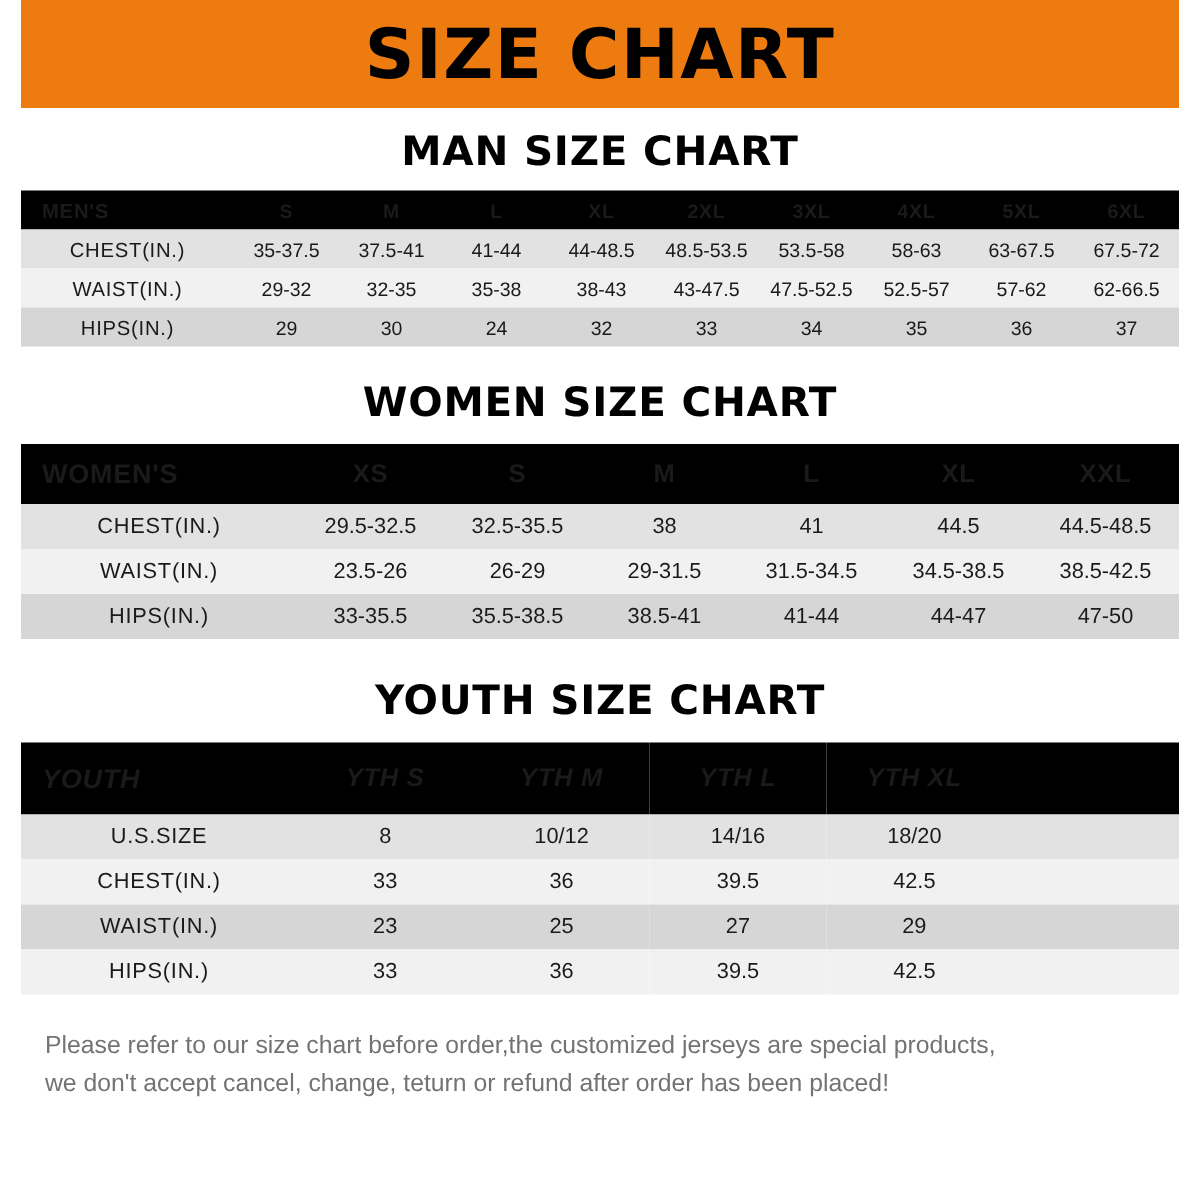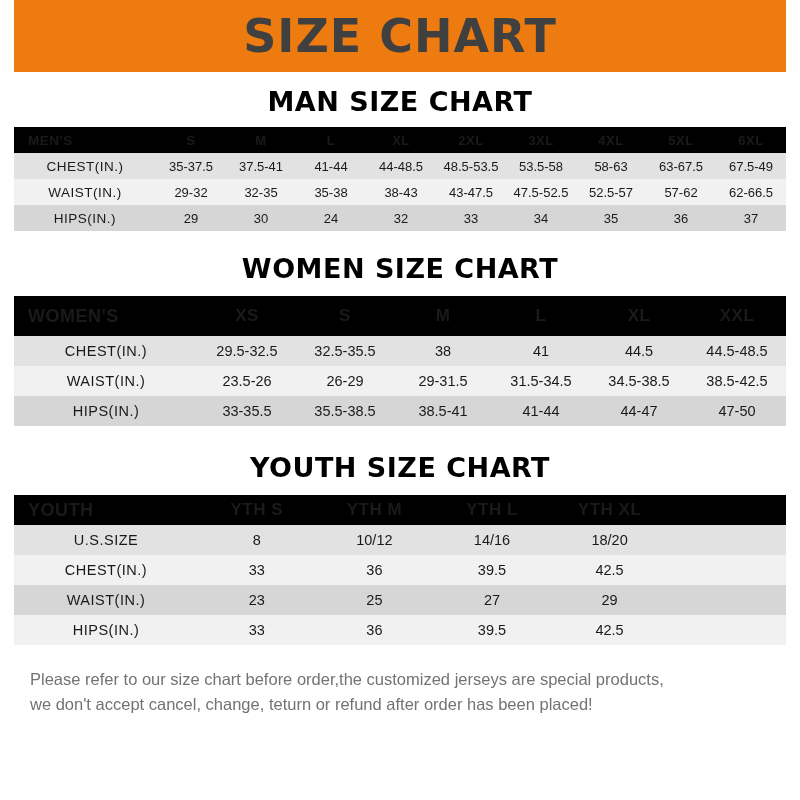--- a/index.html
+++ b/index.html
@@ -27,21 +27,21 @@
     background: #ee7b10;
     display: flex;
     align-items: center;
     justify-content: center;
   }
   .banner-title {
     font-family: "DejaVu Sans", sans-serif;
     font-weight: bold;
     font-size: 46px;
     letter-spacing: 1px;
-    color: #404040;
+    color: #000000;
     line-height: 1;
   }
   .banner-edge-left, .banner-edge-right {
     position: absolute;
     top: 0;
     width: 14px;
     height: 100%;
     background: #ffffff;
   }
   .banner-edge-left { left: 0; }
@@ -107,21 +107,21 @@
   .rowA td { background: #e2e2e2; }
   .rowB td { background: #f1f1f1; }
   .rowC td { background: #d6d6d6; }
 
   
   .women .hdr td { font-size: 17px; height: 40px; }
   .women .hdr td.first { font-size: 18px; }
   .women tbody td { height: 30px; font-size: 14.5px; }
   .women tbody td.first { font-size: 14.5px; }
 
-  .youth .hdr td { font-size: 17px; height: 30px; }
+  .youth .hdr td { font-size: 17px; height: 48px; font-style: italic; }
   .youth .hdr td.first { font-size: 18px; }
   .youth tbody td { height: 30px; font-size: 14.5px; }
   .youth tbody td.first { font-size: 14.5px; }
 
   
   .note {
     margin-top: 22px;
     padding: 0 16px;
     color: #737373;
     font-size: 16.5px;
@@ -162,21 +162,21 @@
         <tr class="rowA">
           <td class="first">CHEST(IN.)</td>
           <td>35-37.5</td>
           <td>37.5-41</td>
           <td>41-44</td>
           <td>44-48.5</td>
           <td>48.5-53.5</td>
           <td>53.5-58</td>
           <td>58-63</td>
           <td>63-67.5</td>
-          <td>67.5-49</td>
+          <td>67.5-72</td>
         </tr>
         <tr class="rowB">
           <td class="first">WAIST(IN.)</td>
           <td>29-32</td>
           <td>32-35</td>
           <td>35-38</td>
           <td>38-43</td>
           <td>43-47.5</td>
           <td>47.5-52.5</td>
           <td>52.5-57</td>

